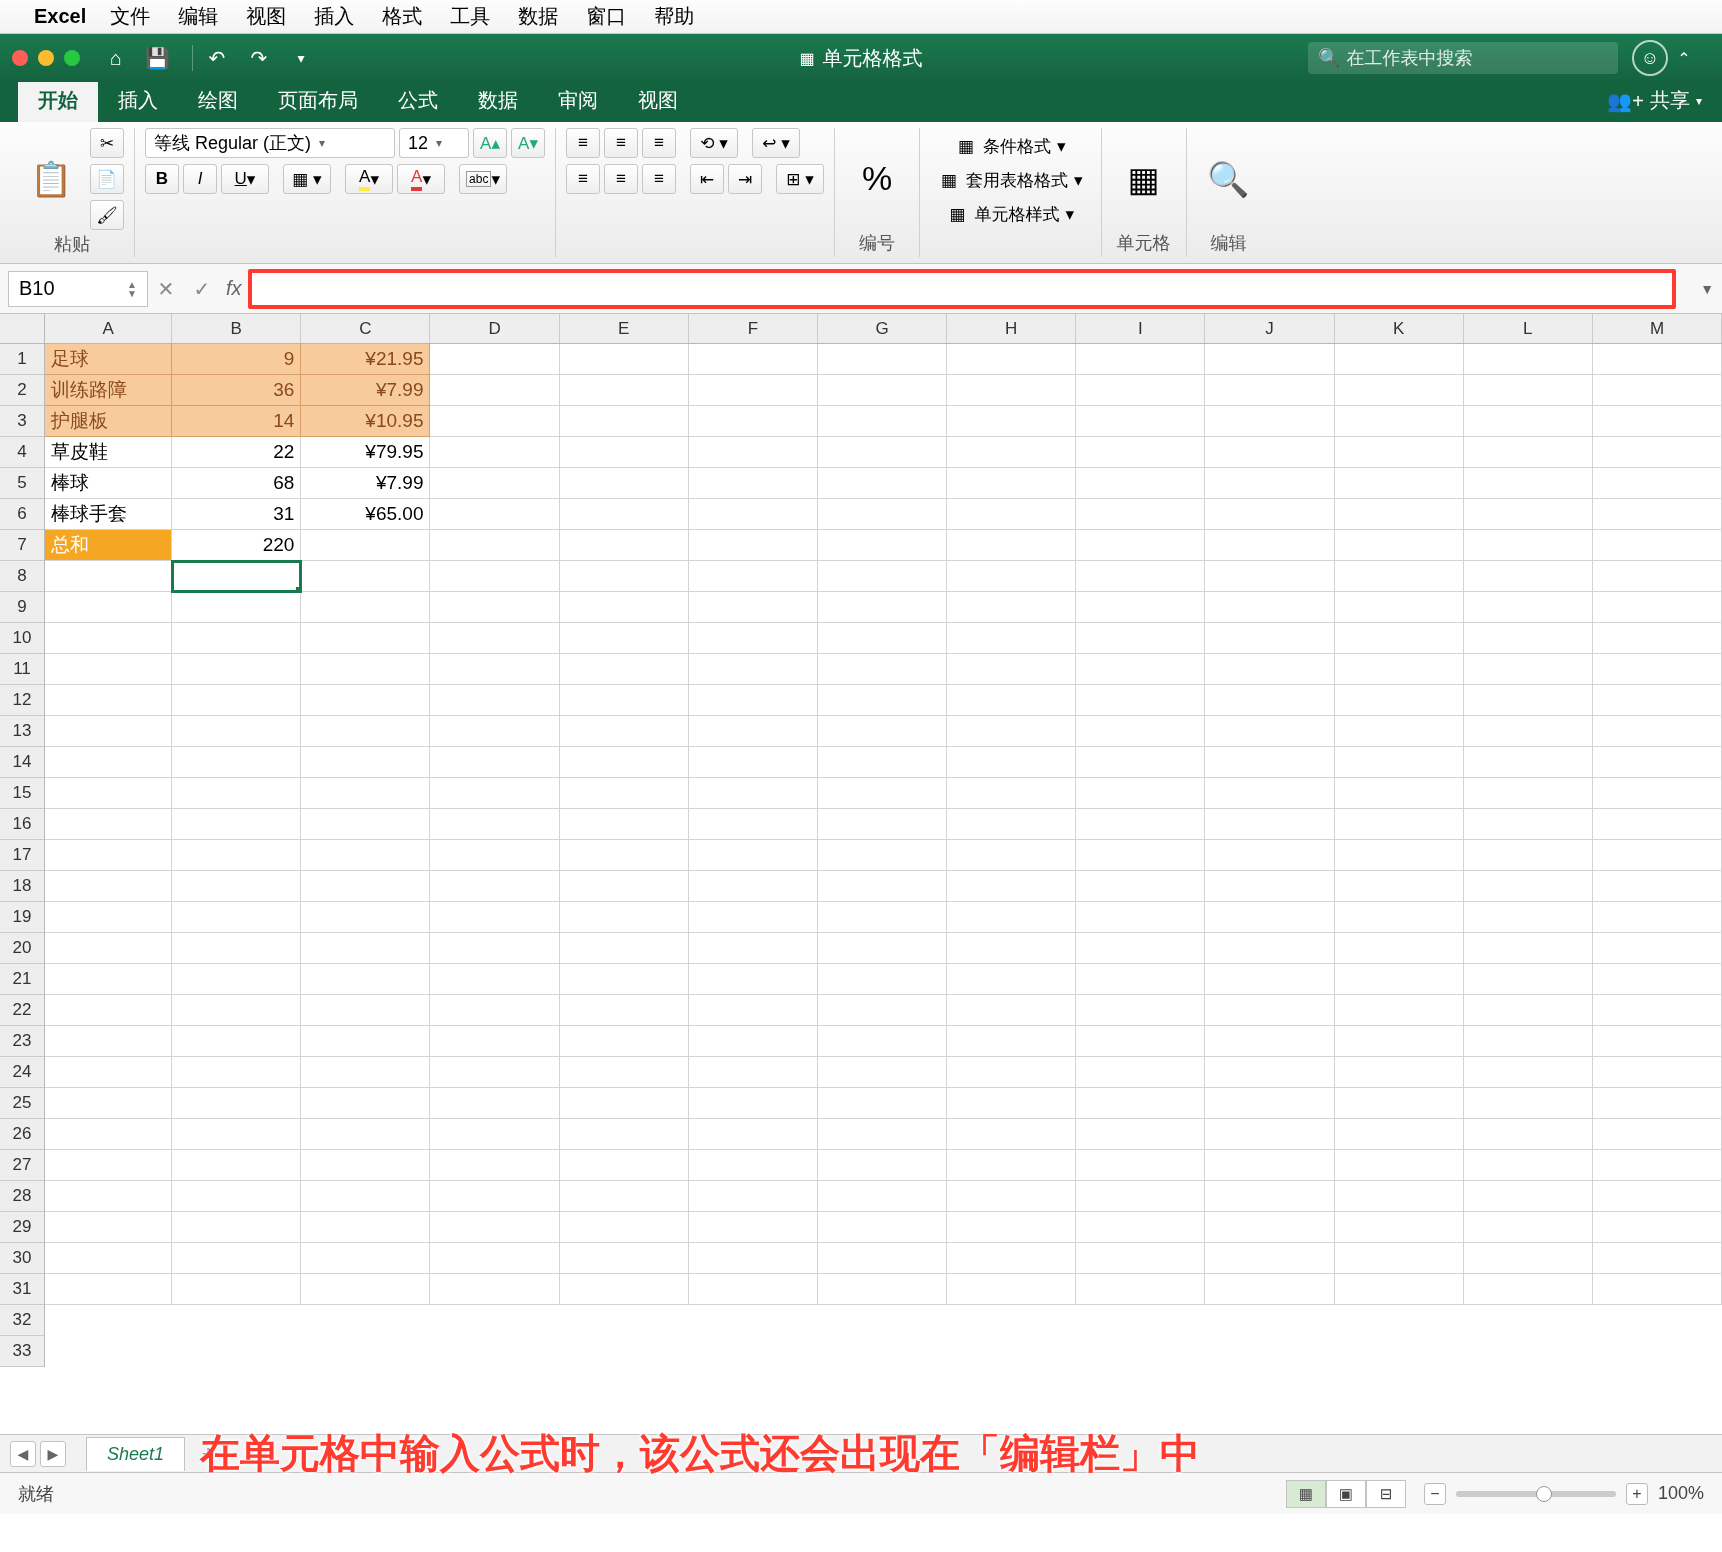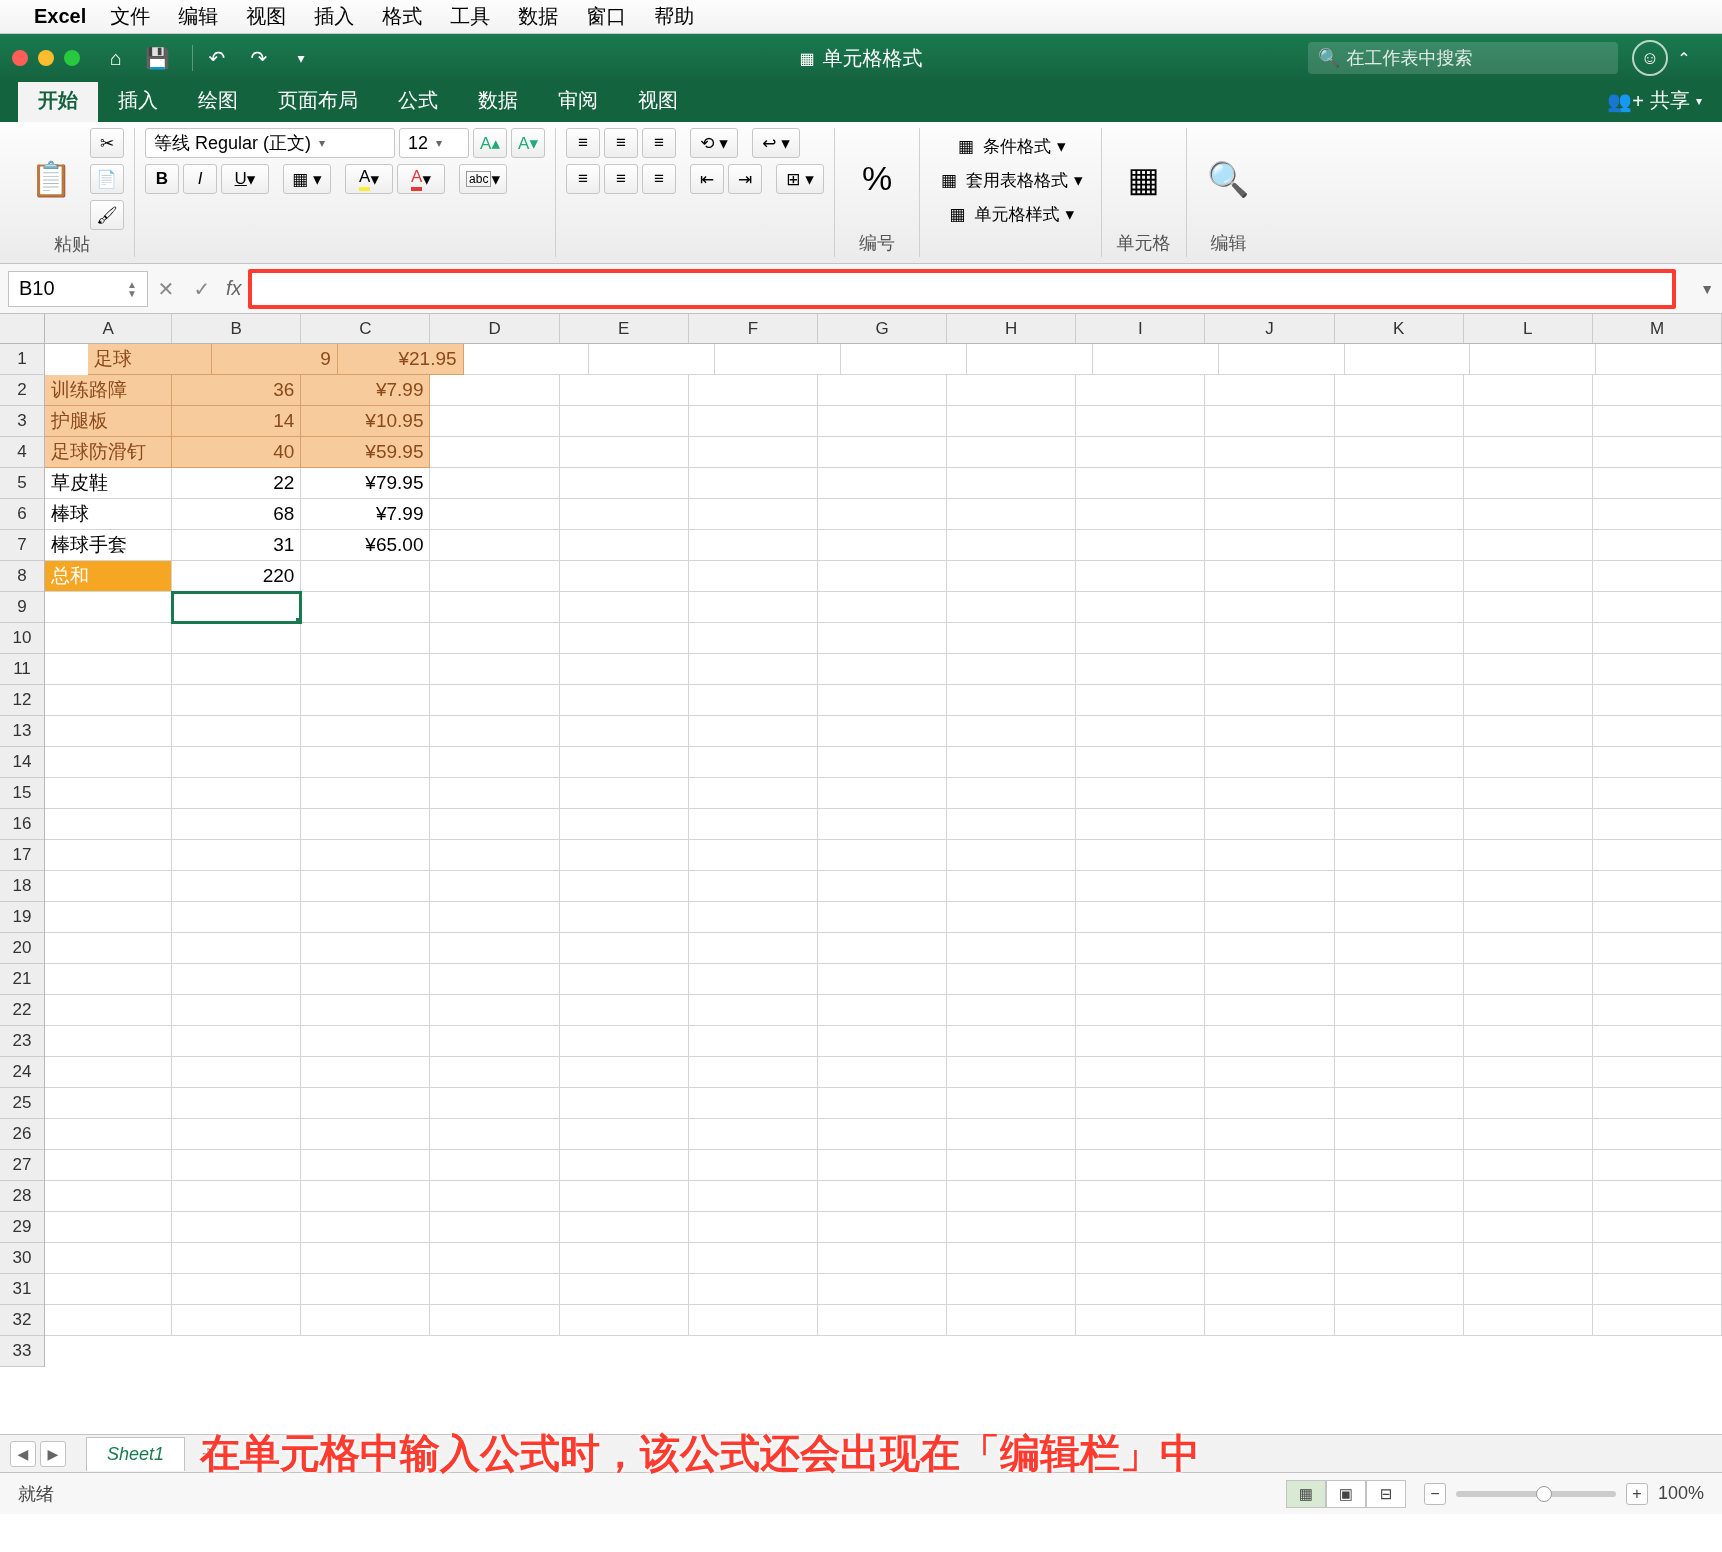--- a/index.html
+++ b/index.html
@@ -311,21 +311,21 @@
       <div class="rh">27</div>
       <div class="rh">28</div>
       <div class="rh">29</div>
       <div class="rh">30</div>
       <div class="rh">31</div>
       <div class="rh">32</div>
       <div class="rh">33</div>
     </div>
   <div class="cells" id="cells">
       <div class="row">
-        <div class="cell orange-cell orange-border" style="width: 128px; margin-left: 43px;">足球</div>
+        <div class="cell orange-cell orange-border" style="width: 128px;">足球</div>
         <div class="cell orange-cell orange-border r" style="width: 130px;">9</div>
         <div class="cell orange-cell orange-border r" style="width: 130px;">¥21.95</div>
         <div class="cell" style="width: 130px;"></div>
         <div class="cell" style="width: 130px;"></div>
         <div class="cell" style="width: 130px;"></div>
         <div class="cell" style="width: 130px;"></div>
         <div class="cell" style="width: 130px;"></div>
         <div class="cell" style="width: 130px;"></div>
         <div class="cell" style="width: 130px;"></div>
         <div class="cell" style="width: 130px;"></div>
@@ -344,35 +344,20 @@
         <div class="cell" style="width: 130px;"></div>
         <div class="cell" style="width: 130px;"></div>
         <div class="cell" style="width: 130px;"></div>
         <div class="cell" style="width: 130px;"></div>
         <div class="cell" style="width: 130px;"></div>
       </div>
       <div class="row">
         <div class="cell orange-cell orange-border" style="width: 128px;">护腿板</div>
         <div class="cell orange-cell orange-border r" style="width: 130px;">14</div>
         <div class="cell orange-cell orange-border r" style="width: 130px;">¥10.95</div>
-        <div class="cell" style="width: 130px;"></div>
-        <div class="cell" style="width: 130px;"></div>
-        <div class="cell" style="width: 130px;"></div>
-        <div class="cell" style="width: 130px;"></div>
-        <div class="cell" style="width: 130px;"></div>
-        <div class="cell" style="width: 130px;"></div>
-        <div class="cell" style="width: 130px;"></div>
-        <div class="cell" style="width: 130px;"></div>
-        <div class="cell" style="width: 130px;"></div>
-        <div class="cell" style="width: 130px;"></div>
-      </div>
-      <div class="row">
-        <div class="cell orange-cell orange-border" style="width: 128px;">足球防滑钉</div>
-        <div class="cell orange-cell orange-border r" style="width: 130px;">40</div>
-        <div class="cell orange-cell orange-border r" style="width: 130px;">¥59.95</div>
         <div class="cell" style="width: 130px;"></div>
         <div class="cell" style="width: 130px;"></div>
         <div class="cell" style="width: 130px;"></div>
         <div class="cell" style="width: 130px;"></div>
         <div class="cell" style="width: 130px;"></div>
         <div class="cell" style="width: 130px;"></div>
         <div class="cell" style="width: 130px;"></div>
         <div class="cell" style="width: 130px;"></div>
         <div class="cell" style="width: 130px;"></div>
         <div class="cell" style="width: 130px;"></div>

